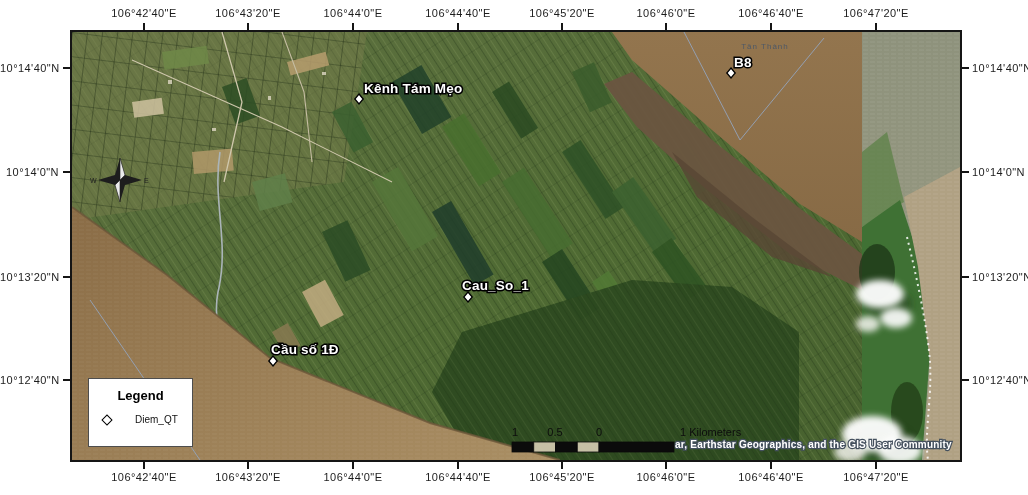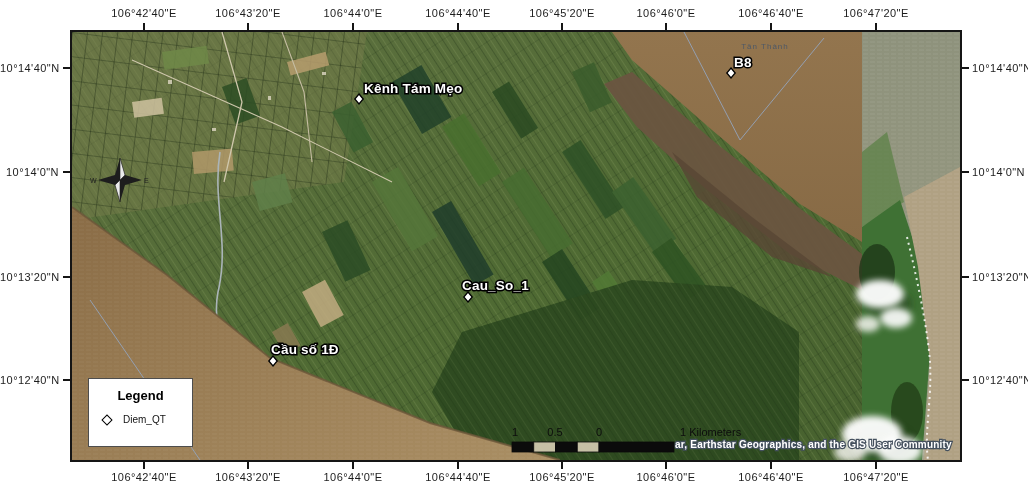--- a/index.html
+++ b/index.html
@@ -13,21 +13,21 @@
   .axis-label.top{top:7px;transform:translateX(-50%);}
   .axis-label.bottom{top:471px;transform:translateX(-50%);}
   .axis-label.left{left:0;width:59px;text-align:right;transform:translateY(-50%);}
   .axis-label.right{left:972px;transform:translateY(-50%);}
   .tick{position:absolute;background:#151515;}
   .tick.v{width:2px;height:7px;}
   .tick.h{width:7px;height:2px;}
   .legend{position:absolute;left:16px;top:346px;width:103px;height:67px;
           background:#ffffff;border:1px solid #4d4d4d;z-index:6;}
   .legend-title{font-weight:bold;font-size:13px;text-align:center;margin-top:9px;color:#000;}
-  .legend-row{display:flex;align-items:center;margin:11px 0 0 14px;}
+  .legend-row{display:flex;align-items:center;margin:11px 0 0 14px;gap:12px;}
   .diamond-icon{width:6px;height:6px;border:1px solid #000;background:#fff;
                 transform:rotate(45deg);flex:0 0 auto;}
   .legend-label{font-size:10px;color:#111;margin-left:12px;}
   svg text{font-family:"Liberation Sans",sans-serif;}
   .pt-label{font-weight:bold;fill:#ffffff;stroke:#000000;stroke-width:3px;
             paint-order:stroke;font-size:13.5px;letter-spacing:.2px;}
   .bm-label{fill:#4e5866;font-size:8px;letter-spacing:1px;}
   .sb-num{font-size:11px;fill:#0d0d0d;}
   .attr-text{font-size:10px;font-weight:bold;fill:#ffffff;stroke:#44505e;
              stroke-width:2.4px;paint-order:stroke;letter-spacing:.2px;}

